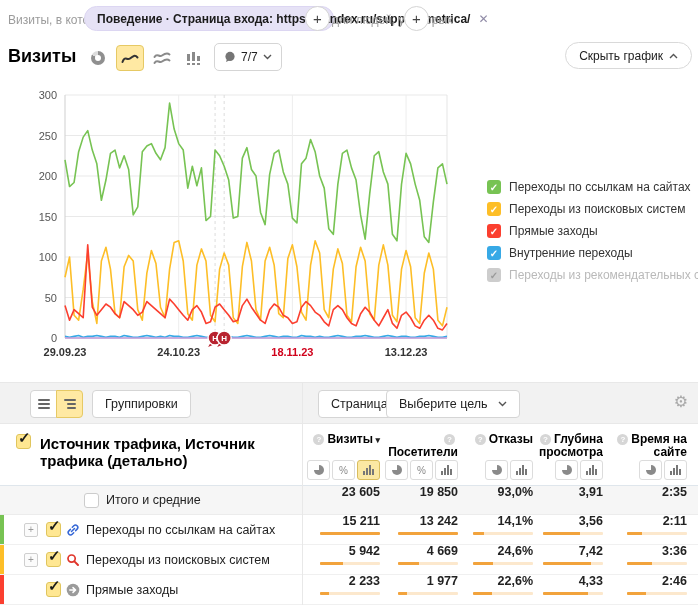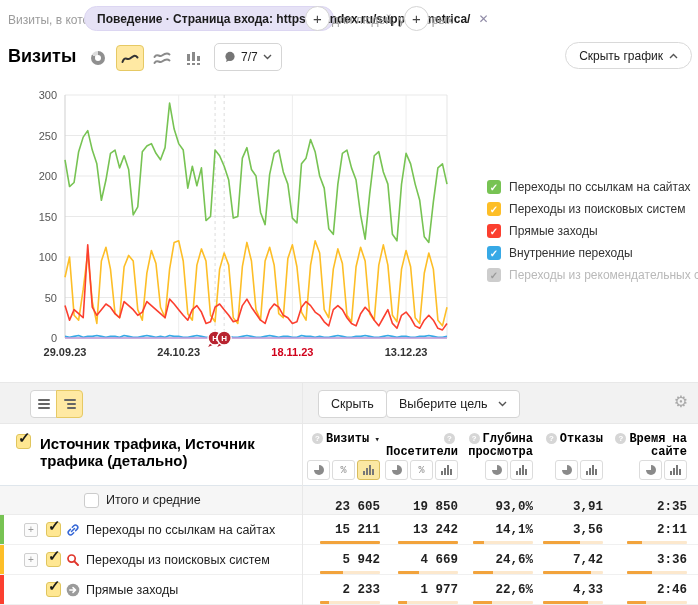--- a/index.html
+++ b/index.html
@@ -69,21 +69,21 @@
   .btn-group { left:92px; }
   .btn-metrics { left:318px; }
   .btn-goal { left:386px; gap:10px; }
   .gear { position:absolute; right:10px; top:11px; font-size:16px; color:#a9a9a9; cursor:pointer; line-height:1; }
   .mini-lines { display:flex; flex-direction:column; gap:2px; }
   .mini-lines i { display:block; height:2px; background:#666; border-radius:1px; }
   
   .thead { position:absolute; left:0; top:42px; width:698px; height:62px; border-bottom:1px solid #dfe6ec; }
   .dim-head { position:absolute; left:0; top:0; width:302px; height:62px; }
   .dim-label { position:absolute; left:40px; top:11px; font-size:15px; font-weight:bold; color:#000; width:250px; }
-  .grid { display:grid; grid-template-columns:302px 78px 78px 75px 70px 84px;font-family:Liberation Mono, monospace; }
+  .grid { display:grid; grid-template-columns:302px 78px 78px 75px 70px 84px; }
   .col-head-row { position:absolute; left:0; top:0; width:687px; }
   .col-head { padding-top:9px; text-align:right; font-size:12px; font-weight:bold; color:#000; line-height:13px; }
   .qmark { display:inline-block; width:11px; height:11px; border-radius:50%; background:#d6d6d6;
     color:#fff; font-size:8px; line-height:11px; text-align:center; font-weight:bold;
     vertical-align:1px; margin-right:3px; }
   .sort-arrow { font-size:9px; color:#222; }
   .toggle-row { position:absolute; left:0; top:36px; width:687px; }
   .toggles { display:flex; justify-content:flex-end; gap:2px; }
   .tog { width:23px; height:20px; border:1px solid #dcdcdc; border-radius:3px; background:#fff;
     display:flex; align-items:center; justify-content:center; cursor:pointer; color:#8a8a8a; font-size:10px; }
@@ -102,21 +102,21 @@
   .expander { position:absolute; left:24px; width:14px; height:14px; border:1px solid #cfcfcf;
     border-radius:2px; background:#fbfbfb; color:#9a9a9a; font-size:10px; line-height:12px;
     text-align:center; cursor:pointer; }
   .cbx { position:absolute; width:15px; height:15px; border:1px solid #e0c55d; border-radius:3px;
     background:#ffe792; cursor:pointer; }
   .cbx.empty { background:#fff; border-color:#ccc; }
   .cbx .tick { position:absolute; left:1px; top:-6px; font-size:15px; font-weight:bold; color:#1a1a1a; }
   .row-ico { position:absolute; width:14px; height:14px; }
   .row-label { position:absolute; font-size:12.5px; color:#222; white-space:nowrap; }
   .rcells { position:absolute; left:0; top:0; width:687px; height:100%; }
-  .mcell { display:flex; flex-direction:column; align-items:flex-end; justify-content:flex-end; }
+  .mcell { display:flex; flex-direction:column; align-items:flex-end; justify-content:flex-start; }
   .mnum { font-size:12.5px; font-weight:bold; color:#222; line-height:13px; }
   .minibar { width:60px; height:3px; background:#fce8cd; margin-top:4px; border-radius:1px; overflow:hidden; }
   .minibar i { display:block; height:3px; background:#f2a33c; }
   .chev svg { display:block; }
 </style>
 </head>
 <body>
 
 <div class="app">
 
@@ -252,21 +252,22 @@
             <i style="width:12px"></i>
         </span>
       </button>
       <button class="tb-btn icon-btn view-tree">
         <span class="mini-lines">
           <i style="width:12px"></i>
             <i style="width:9px;margin-left:3px"></i>
             <i style="width:9px;margin-left:3px"></i>
         </span>
       </button>
-      <button class="tb-btn btn-metrics">Скрыть</button>
+      <button class="tb-btn btn-group">Группировки</button>
+      <button class="tb-btn btn-metrics">Страница</button>
       <button class="tb-btn btn-goal">
         <span>Выберите цель</span>
         <span class="chev">
           <svg width="9" height="6" viewBox="0 0 9 6">
               <polyline points="1,1 4.5,4.5 8,1" fill="none" stroke="#555" stroke-width="1.4"></polyline>
             </svg>
         </span>
       </button>
       <span class="gear">⚙</span>
     </div>
@@ -275,22 +276,22 @@
       <div class="dim-head">
         <span class="cbx" style="left:16px; top:10px;">
           <span class="tick">✓</span>
         </span>
         <span class="dim-label">Источник трафика, Источник трафика (детально)</span>
       </div>
       <div class="grid col-head-row">
           <div></div>
           <div class="col-head"><span class="qmark">?</span><span>Визиты</span><span class="sort-arrow"> ▾</span></div>
           <div class="col-head"><span class="qmark">?</span><span>Посетители</span></div>
+          <div class="col-head"><span class="qmark">?</span><span>Отказы</span></div>
           <div class="col-head"><span class="qmark">?</span><span>Глубина просмотра</span></div>
-          <div class="col-head"><span class="qmark">?</span><span>Отказы</span></div>
           <div class="col-head"><span class="qmark">?</span><span>Время на сайте</span></div>
         </div>
       <div class="grid toggle-row">
           <div></div>
           <div class="toggles">
             <span class="tog">
               <span class="pie"></span>
             </span>
             <span class="tog">%</span>
             <span class="tog active">

